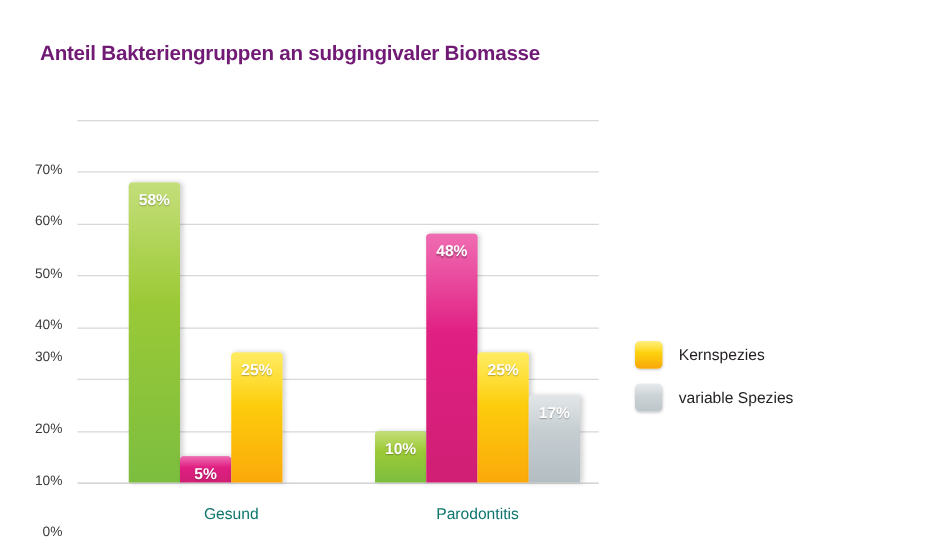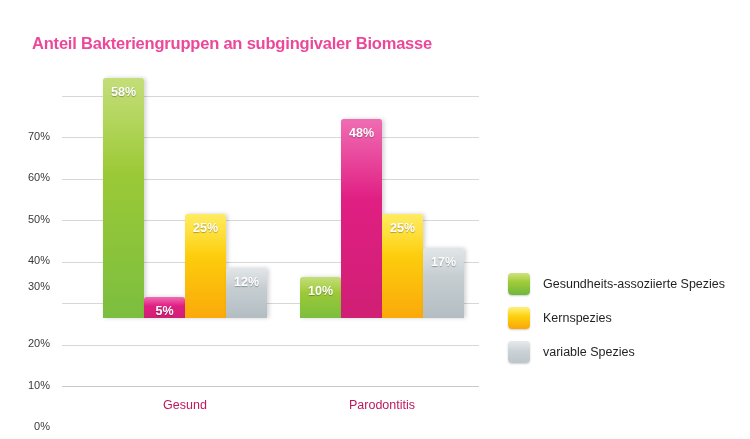--- a/index.html
+++ b/index.html
@@ -19,32 +19,32 @@
     overflow: hidden;
   }
 
   
   .chart-title {
     position: absolute;
     left: 32px;
     top: 34px;
     font-size: 16.5px;
     font-weight: bold;
-    color: #ec4899;
+    color: #701a75;
     letter-spacing: -0.2px;
     white-space: nowrap;
   }
 
   
   .plot-area {
     position: absolute;
     left: 62px;
     top: 96px;
     width: 417px;
-    height: 222px;
+    height: 290px;
   }
 
   .gridlines {
     position: absolute;
     inset: 0;
   }
   .gridline {
     position: absolute;
     left: 0;
     width: 100%;
@@ -118,23 +118,23 @@
     position: absolute;
     left: 62px;
     top: 392px;
     width: 417px;
     height: 26px;
   }
   .x-label {
     position: absolute;
     transform: translateX(-50%);
     font-size: 12.5px;
-    color: #be185d;
-    white-space: nowrap;
-    top: 6px;
+    color: #0f766e;
+    white-space: nowrap;
+    top: 12px;
   }
 
   
   .legend {
     position: absolute;
     left: 508px;
     top: 268px;
     width: 232px;
   }
   .legend-item {
@@ -202,23 +202,20 @@
     <div class="bars-layer">
         <div class="bar s0" style="left: 41px; width: 41px; height: 240.286px;">
           <span class="bar-label">58%</span>
         </div>
         <div class="bar s1" style="left: 82px; width: 41px; height: 20.7143px;">
           <span class="bar-label">5%</span>
         </div>
         <div class="bar s2" style="left: 123px; width: 41px; height: 103.571px;">
           <span class="bar-label">25%</span>
         </div>
-        <div class="bar s3" style="left: 164px; width: 41px; height: 49.7143px;">
-          <span class="bar-label">12%</span>
-        </div>
         <div class="bar s0" style="left: 238px; width: 41px; height: 41.4286px;">
           <span class="bar-label">10%</span>
         </div>
         <div class="bar s1" style="left: 279px; width: 41px; height: 198.857px;">
           <span class="bar-label">48%</span>
         </div>
         <div class="bar s2" style="left: 320px; width: 41px; height: 103.571px;">
           <span class="bar-label">25%</span>
         </div>
         <div class="bar s3" style="left: 361px; width: 41px; height: 70.4286px;">
@@ -227,24 +224,20 @@
       </div>
   </div>
 
   <div class="x-labels">
       <div class="x-label" style="left: 123px;">Gesund</div>
       <div class="x-label" style="left: 320px;">Parodontitis</div>
     </div>
 
   <div class="legend">
       <div class="legend-item">
-        <span class="legend-swatch s0"></span>
-        <span class="legend-text">Gesundheits-assoziierte Spezies</span>
-      </div>
-      <div class="legend-item">
         <span class="legend-swatch s2"></span>
         <span class="legend-text">Kernspezies</span>
       </div>
       <div class="legend-item">
         <span class="legend-swatch s3"></span>
         <span class="legend-text">variable Spezies</span>
       </div>
     </div>
 
 </div>

